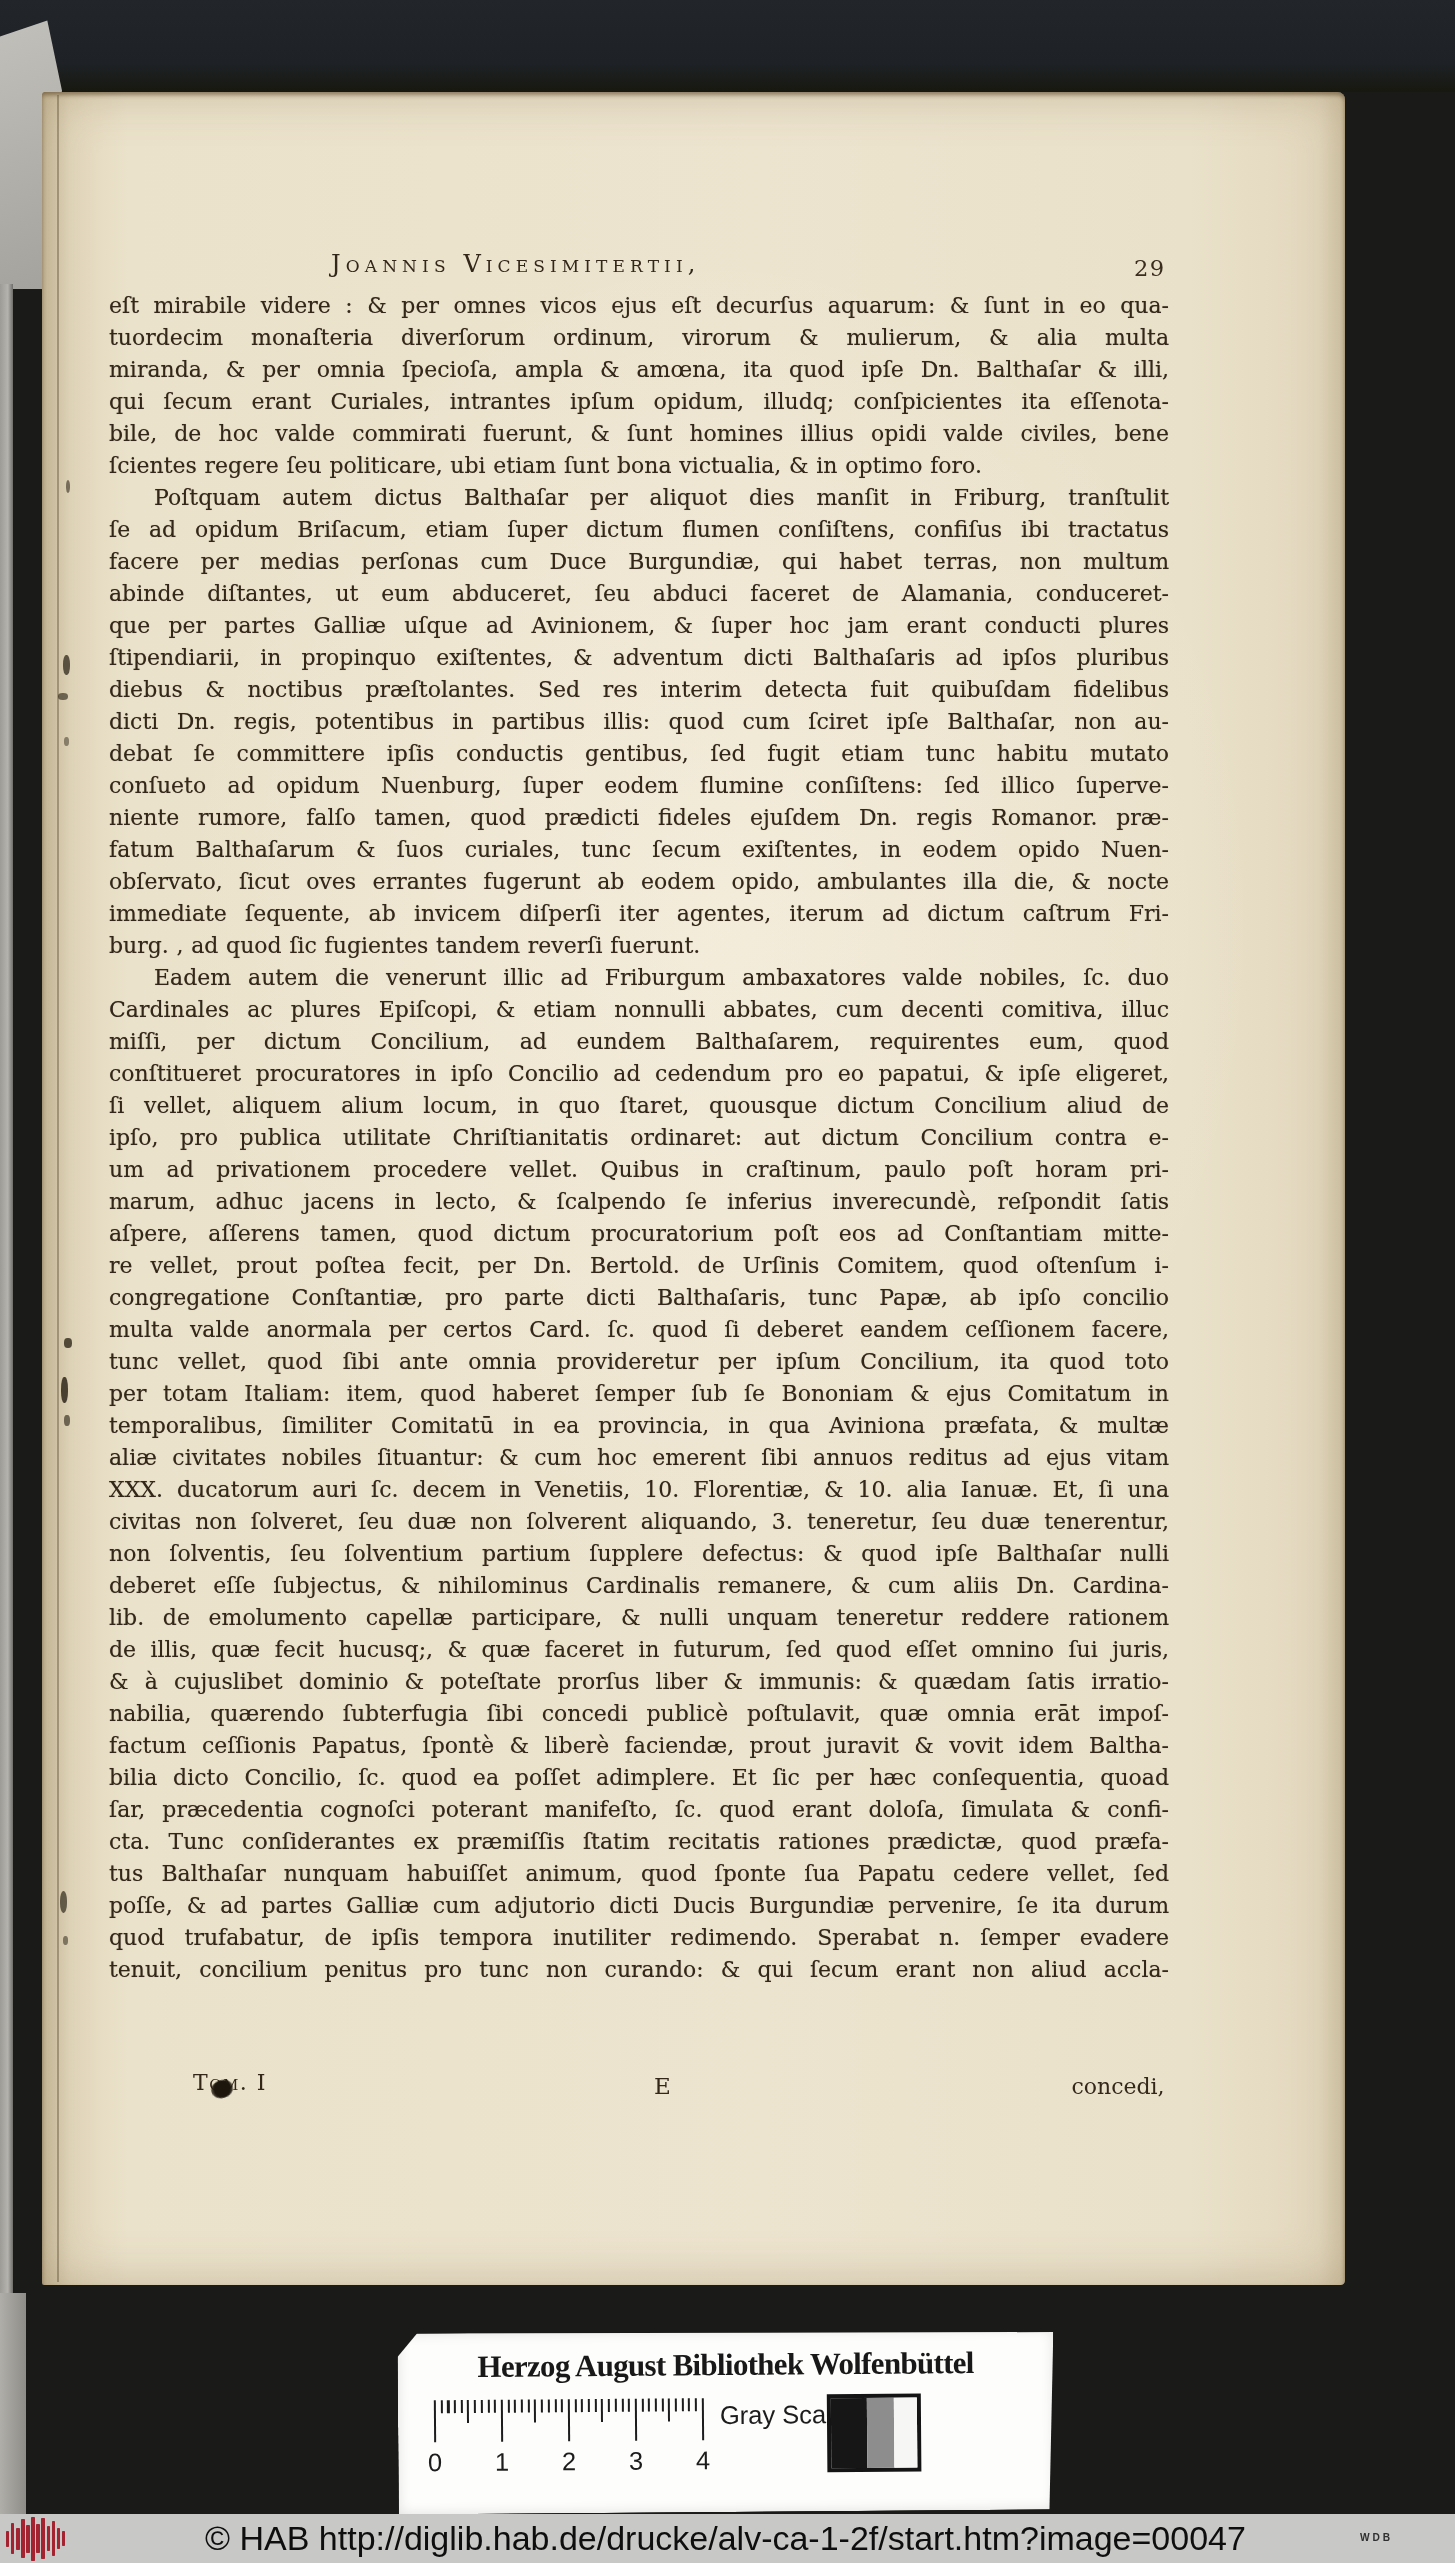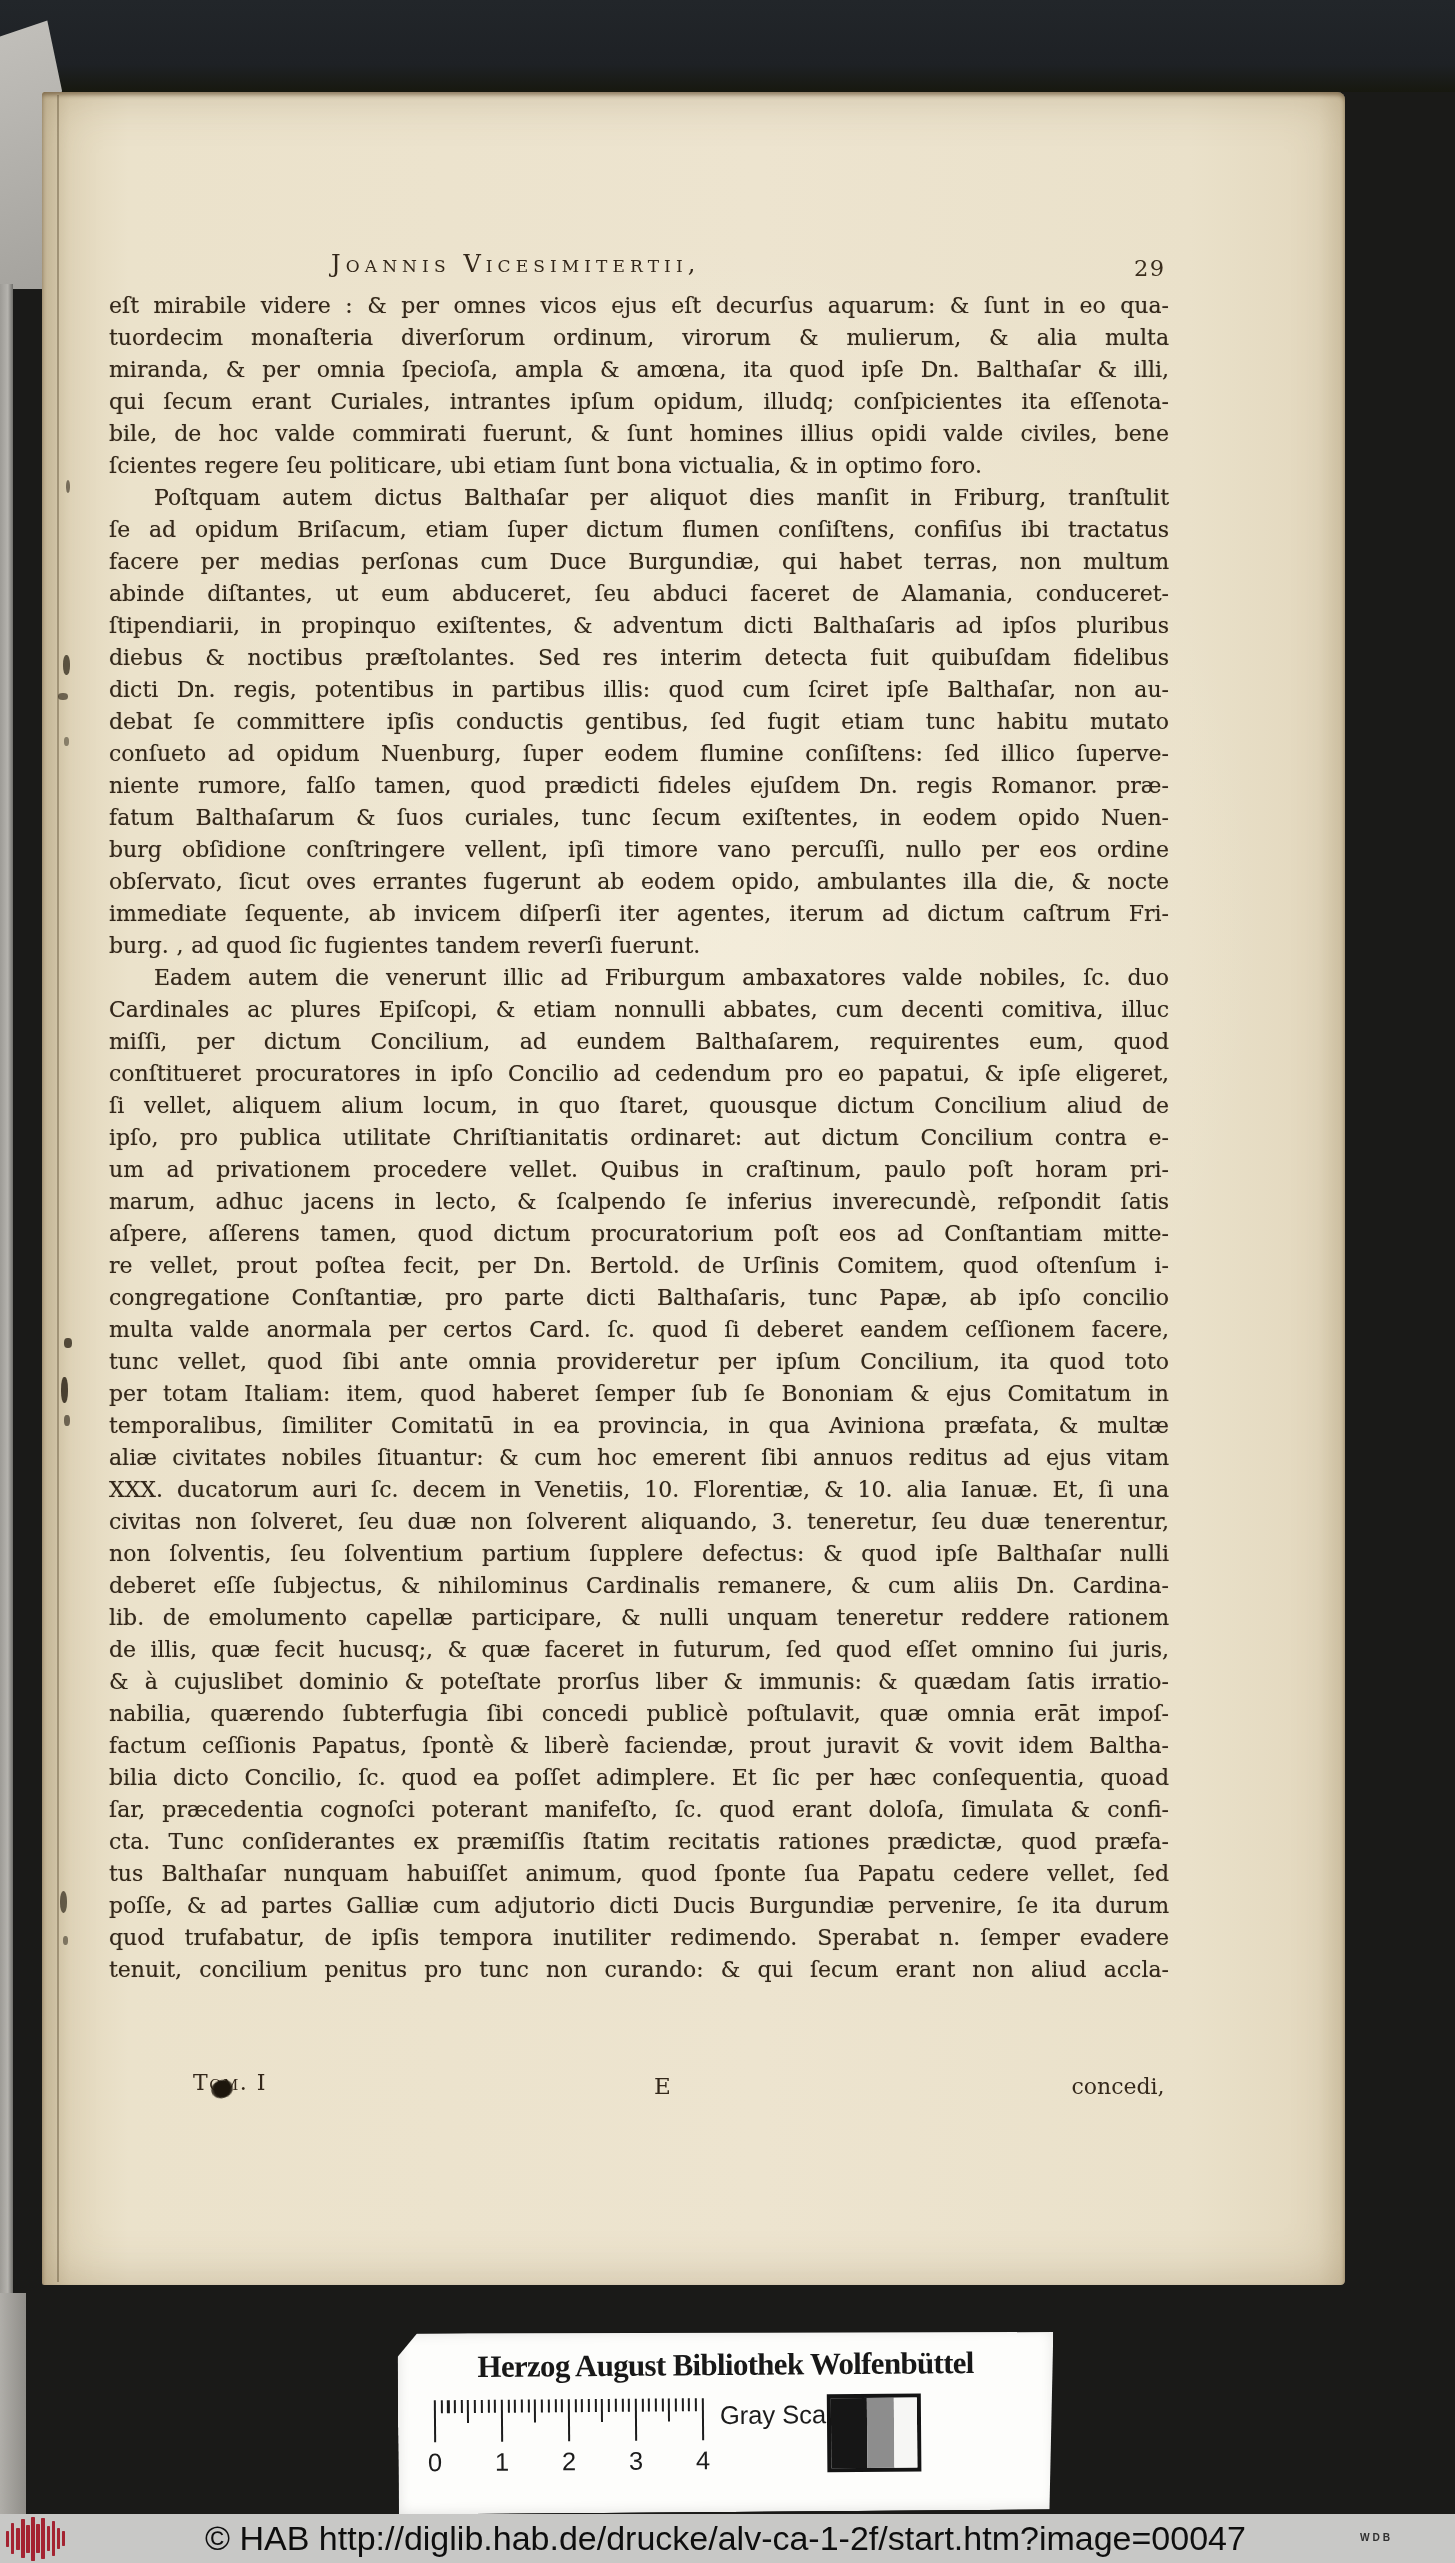--- a/index.html
+++ b/index.html
@@ -103,28 +103,28 @@
       <div class="tl">eſt mirabile videre : &amp; per omnes vicos ejus eſt decurſus aquarum: &amp; ſunt in eo qua-</div>
       <div class="tl">tuordecim monaſteria diverſorum ordinum, virorum &amp; mulierum, &amp; alia multa</div>
       <div class="tl">miranda, &amp; per omnia ſpecioſa, ampla &amp; amœna, ita quod ipſe Dn. Balthaſar &amp; illi,</div>
       <div class="tl">qui ſecum erant Curiales, intrantes ipſum opidum, illudq; conſpicientes ita eſſenota-</div>
       <div class="tl">bile, de hoc valde commirati fuerunt, &amp; ſunt homines illius opidi valde civiles, bene</div>
       <div class="tl endp">ſcientes regere ſeu politicare, ubi etiam ſunt bona victualia, &amp; in optimo foro.</div>
       <div class="tl ind">Poſtquam autem dictus Balthaſar per aliquot dies manſit in Friburg, tranſtulit</div>
       <div class="tl">ſe ad opidum Briſacum, etiam ſuper dictum flumen conſiſtens, confiſus ibi tractatus</div>
       <div class="tl">facere per medias perſonas cum Duce Burgundiæ, qui habet terras, non multum</div>
       <div class="tl">abinde diſtantes, ut eum abduceret, ſeu abduci faceret de Alamania, conduceret-</div>
+      <div class="tl">que per partes Galliæ uſque ad Avinionem, &amp; ſuper hoc jam erant conducti plures</div>
       <div class="tl">ſtipendiarii, in propinquo exiſtentes, &amp; adventum dicti Balthaſaris ad ipſos pluribus</div>
       <div class="tl">diebus &amp; noctibus præſtolantes. Sed res interim detecta fuit quibuſdam fidelibus</div>
       <div class="tl">dicti Dn. regis, potentibus in partibus illis: quod cum ſciret ipſe Balthaſar, non au-</div>
       <div class="tl">debat ſe committere ipſis conductis gentibus, ſed fugit etiam tunc habitu mutato</div>
       <div class="tl">conſueto ad opidum Nuenburg, ſuper eodem flumine conſiſtens: ſed illico ſuperve-</div>
       <div class="tl">niente rumore, falſo tamen, quod prædicti fideles ejuſdem Dn. regis Romanor. præ-</div>
       <div class="tl">fatum Balthaſarum &amp; ſuos curiales, tunc ſecum exiſtentes, in eodem opido Nuen-</div>
-      <div class="tl">burg obſidione conſtringere vellent, ipſi timore vano percuſſi, nullo per eos ordine</div>
       <div class="tl">obſervato, ſicut oves errantes fugerunt ab eodem opido, ambulantes illa die, &amp; nocte</div>
       <div class="tl">immediate ſequente, ab invicem diſperſi iter agentes, iterum ad dictum caſtrum Fri-</div>
       <div class="tl endp">burg. , ad quod ſic fugientes tandem reverſi fuerunt.</div>
       <div class="tl ind">Eadem autem die venerunt illic ad Friburgum ambaxatores valde nobiles, ſc. duo</div>
       <div class="tl">Cardinales ac plures Epiſcopi, &amp; etiam nonnulli abbates, cum decenti comitiva, illuc</div>
       <div class="tl">miſſi, per dictum Concilium, ad eundem Balthaſarem, requirentes eum, quod</div>
       <div class="tl">conſtitueret procuratores in ipſo Concilio ad cedendum pro eo papatui, &amp; ipſe eligeret,</div>
       <div class="tl">ſi vellet, aliquem alium locum, in quo ſtaret, quousque dictum Concilium aliud de</div>
       <div class="tl">ipſo, pro publica utilitate Chriſtianitatis ordinaret: aut dictum Concilium contra e-</div>
       <div class="tl">um ad privationem procedere vellet. Quibus in craſtinum, paulo poſt horam pri-</div>

